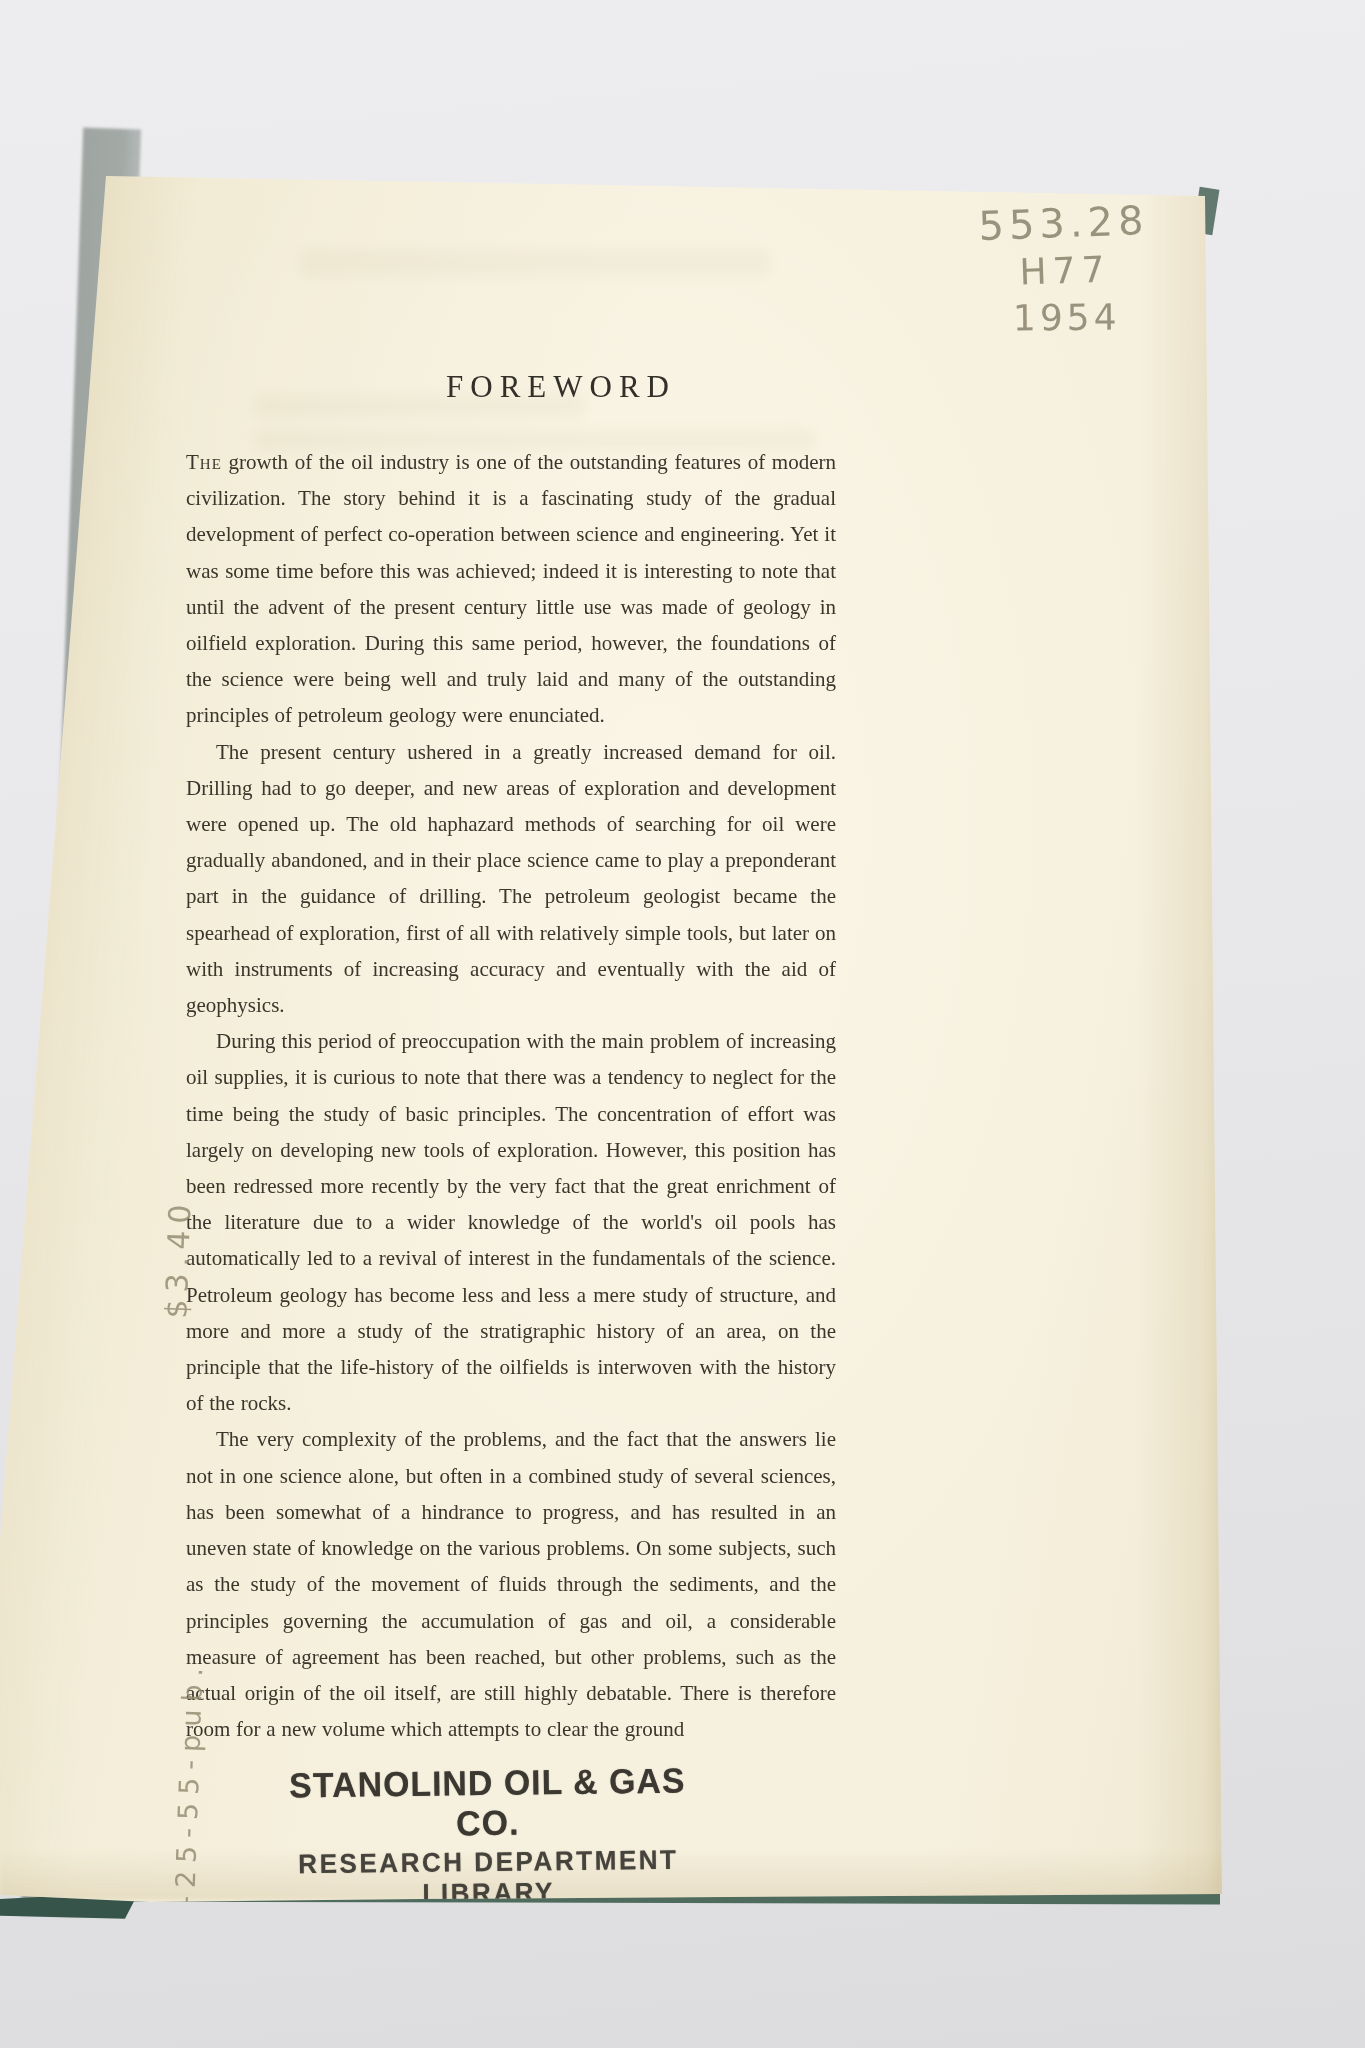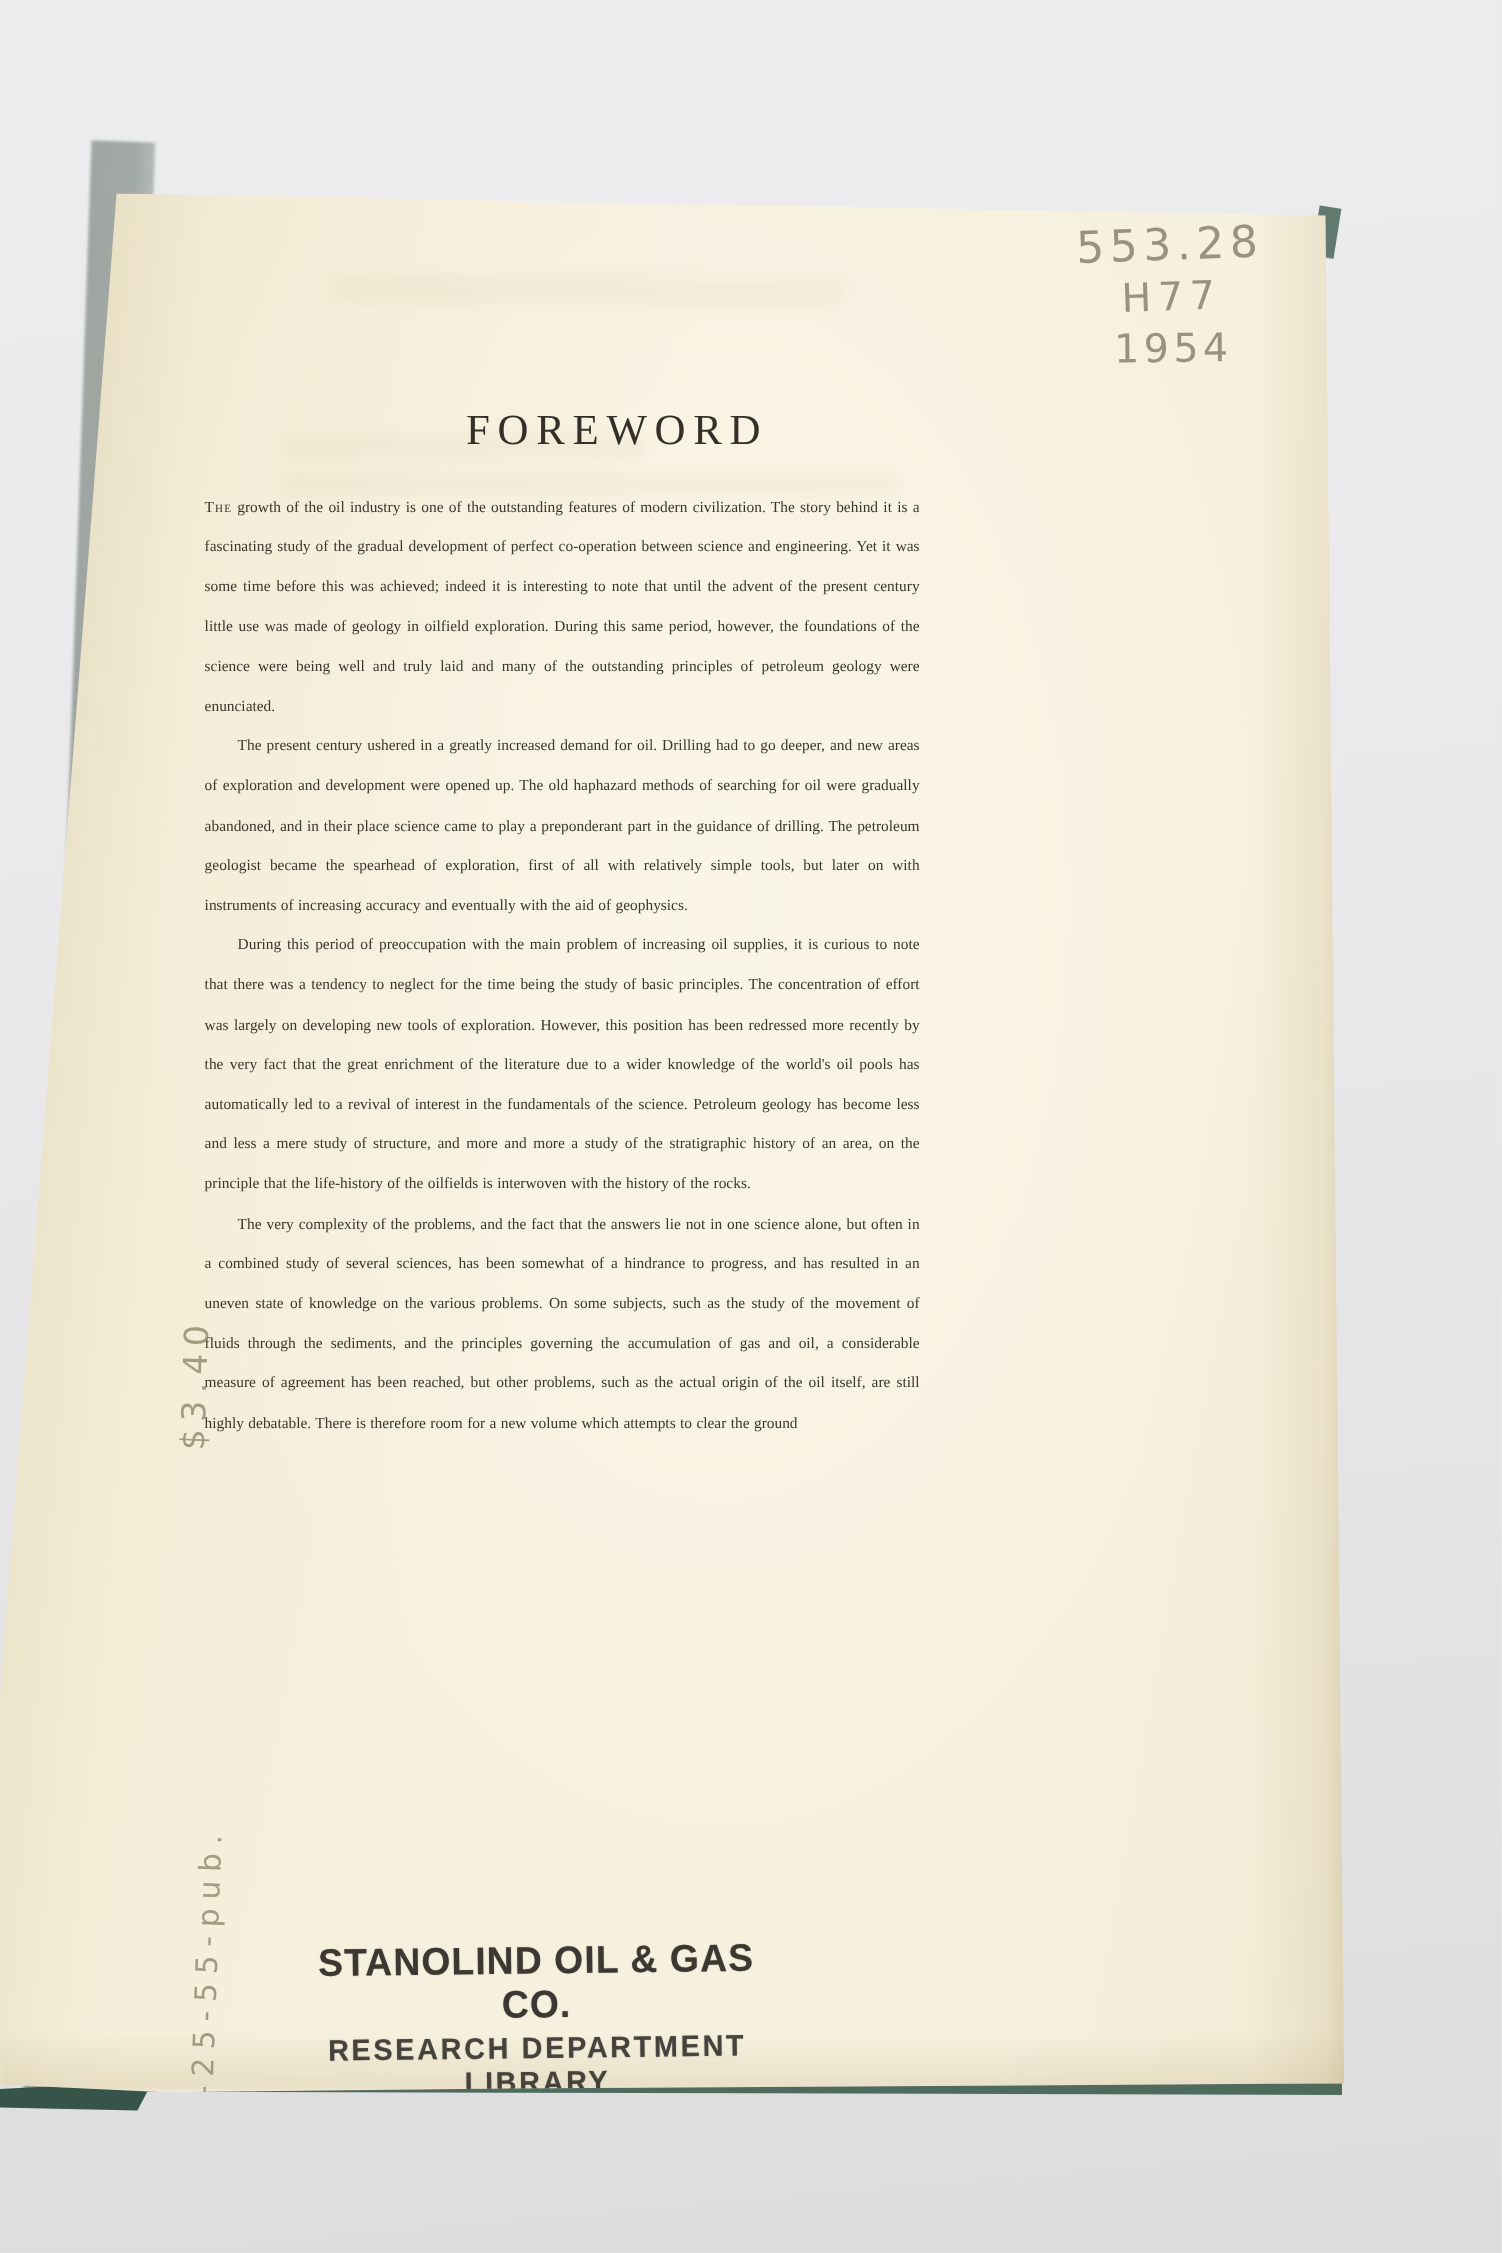--- a/index.html
+++ b/index.html
@@ -67,26 +67,26 @@
     color:rgba(130,122,100,.80);
   }
   .call-number .cn1{font-size:40px;letter-spacing:5px;}
   .call-number .cn2{font-size:36px;letter-spacing:6px;margin-top:4px;}
   .call-number .cn3{font-size:36px;letter-spacing:4px;margin-top:6px;transform:rotate(1.5deg);}
   
   .title{
     position:absolute;left:236px;top:369px;width:650px;z-index:3;
     margin:0;text-align:center;
     font-family:"Liberation Serif",serif;font-weight:normal;
-    font-size:39px;letter-spacing:7px;color:#33302a;
+    font-size:31px;letter-spacing:7px;color:#33302a;
   }
   
   .body-text{
     position:absolute;left:186px;top:444px;width:650px;z-index:3;
-    font-family:"Liberation Serif",serif;font-size:14px;line-height:36.2px;
+    font-family:"Liberation Serif",serif;font-size:21px;line-height:36.2px;
     color:#3b352c;text-align:justify;word-spacing:.5px;
   }
   .body-text p{margin:0;text-indent:30px;}
   .body-text p.first{text-indent:0;}
   .lead-word{font-variant:small-caps;letter-spacing:1px;}
   
   .margin-note{
     position:absolute;z-index:3;white-space:nowrap;
     font-family:"DejaVu Sans",sans-serif;
     color:rgba(150,140,114,.85);

